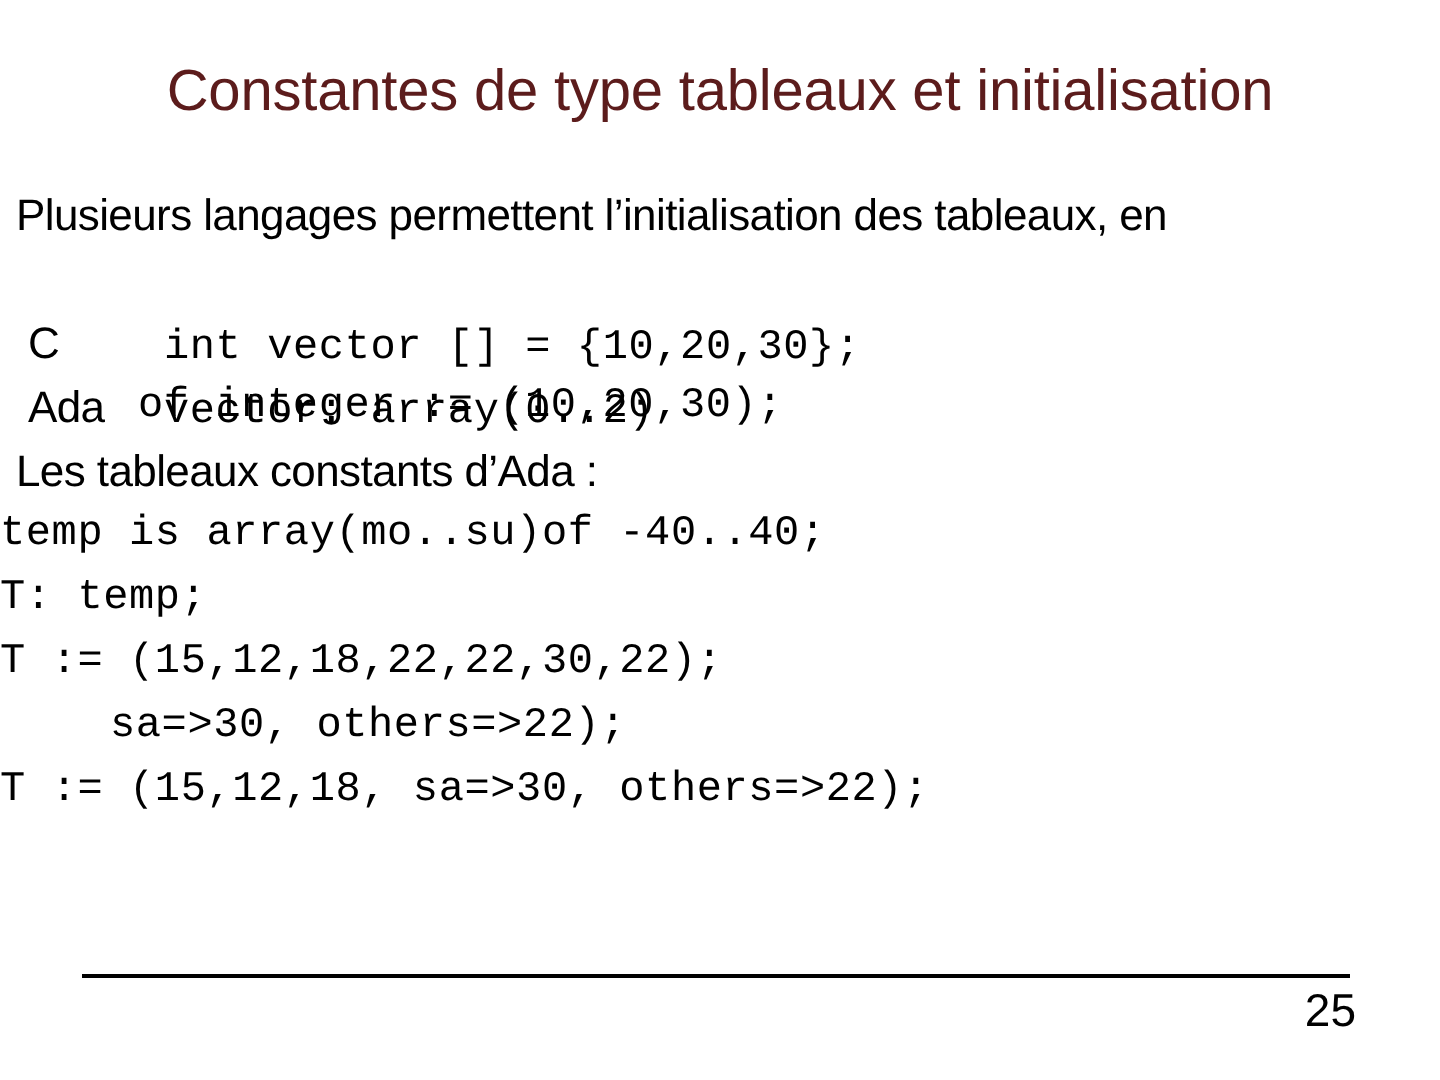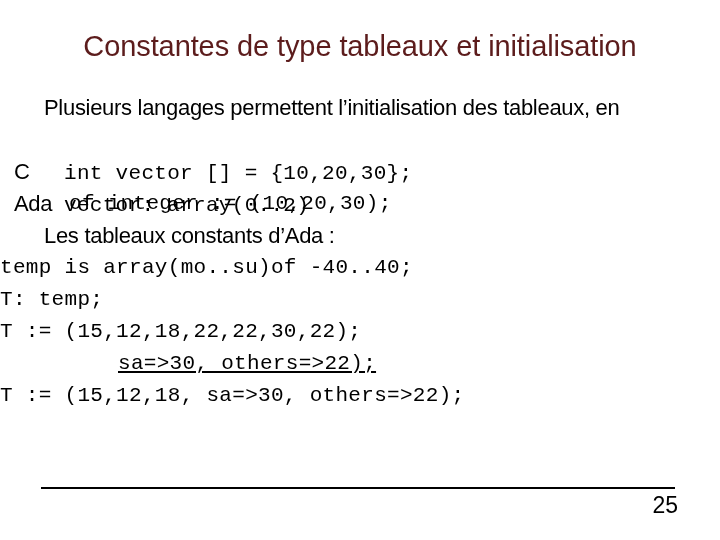--- a/index.html
+++ b/index.html
@@ -55,22 +55,21 @@
     line-height: 32px;
     white-space: pre;
     color: #000000;
   }
 
   
   .prose {
     font-family: "Liberation Sans", sans-serif;
     font-size: 22px;
     letter-spacing: -0.3px;
-    padding-left: 20px;
-    margin-left: 24px;
+    padding-left: 8px;
   }
 
   
   .code {
     font-family: "Liberation Mono", "DejaVu Sans Mono", monospace;
     font-size: 21px;
     letter-spacing: 0.3px;
   }
 
   
@@ -86,25 +85,26 @@
     vertical-align: baseline;
   }
   .mixed .lbl.w-c   { width: 50px; }
   .mixed .lbl.w-ada { width: 50px; }
   .mixed .cd {
     display: inline-block;
     font-family: "Liberation Mono", "DejaVu Sans Mono", monospace;
     font-size: 21px;
     letter-spacing: 0.3px;
     vertical-align: baseline;
+    margin-left: 18px;
   }
 
   .ind-167 { padding-left: 69px; }
   .ind-40  { }
-  .ind-130 { padding-left: 118px; text-decoration: underline; }
+  .ind-130 { padding-left: 55px; }
 
   
   #footer-rule {
     position: absolute;
     left: 41px;
     top: 487px;
     width: 634px;
     height: 0;
     border-top: 2px solid #000000;
   }

